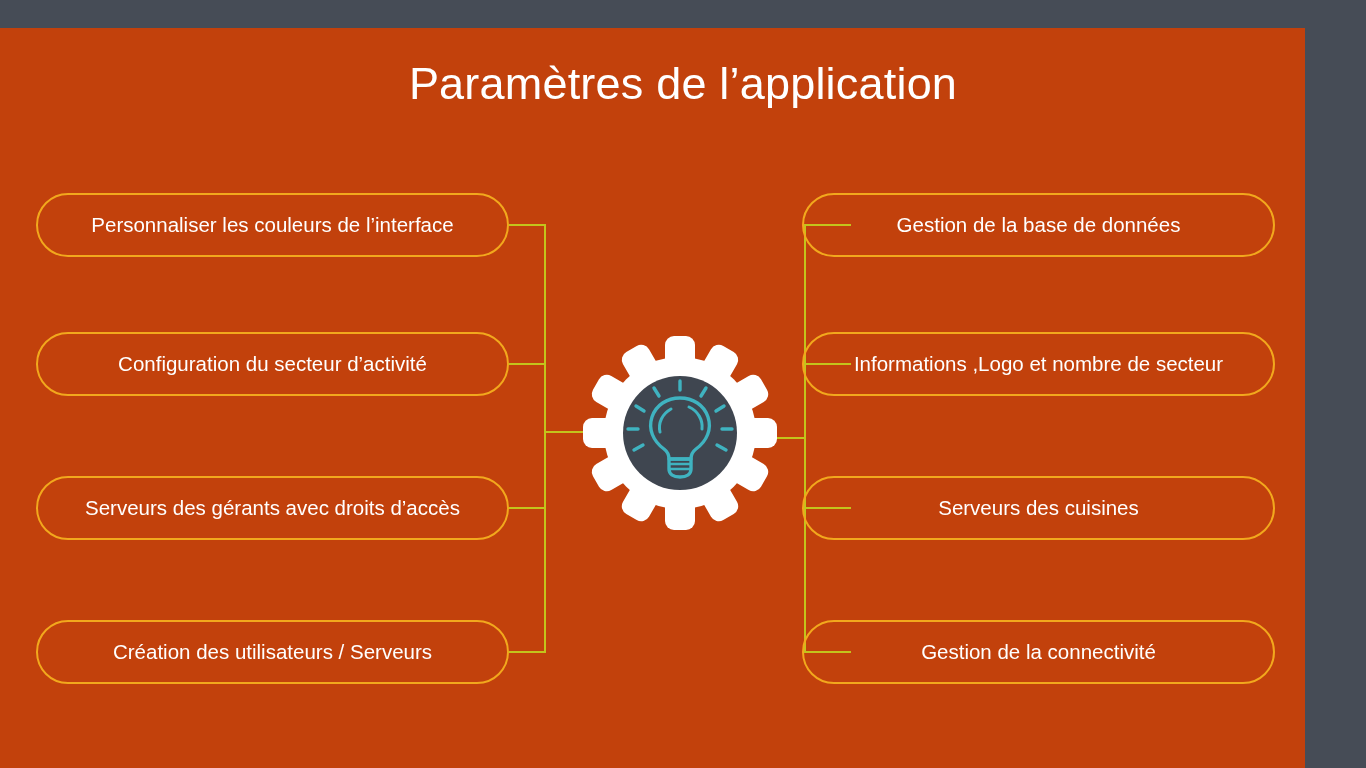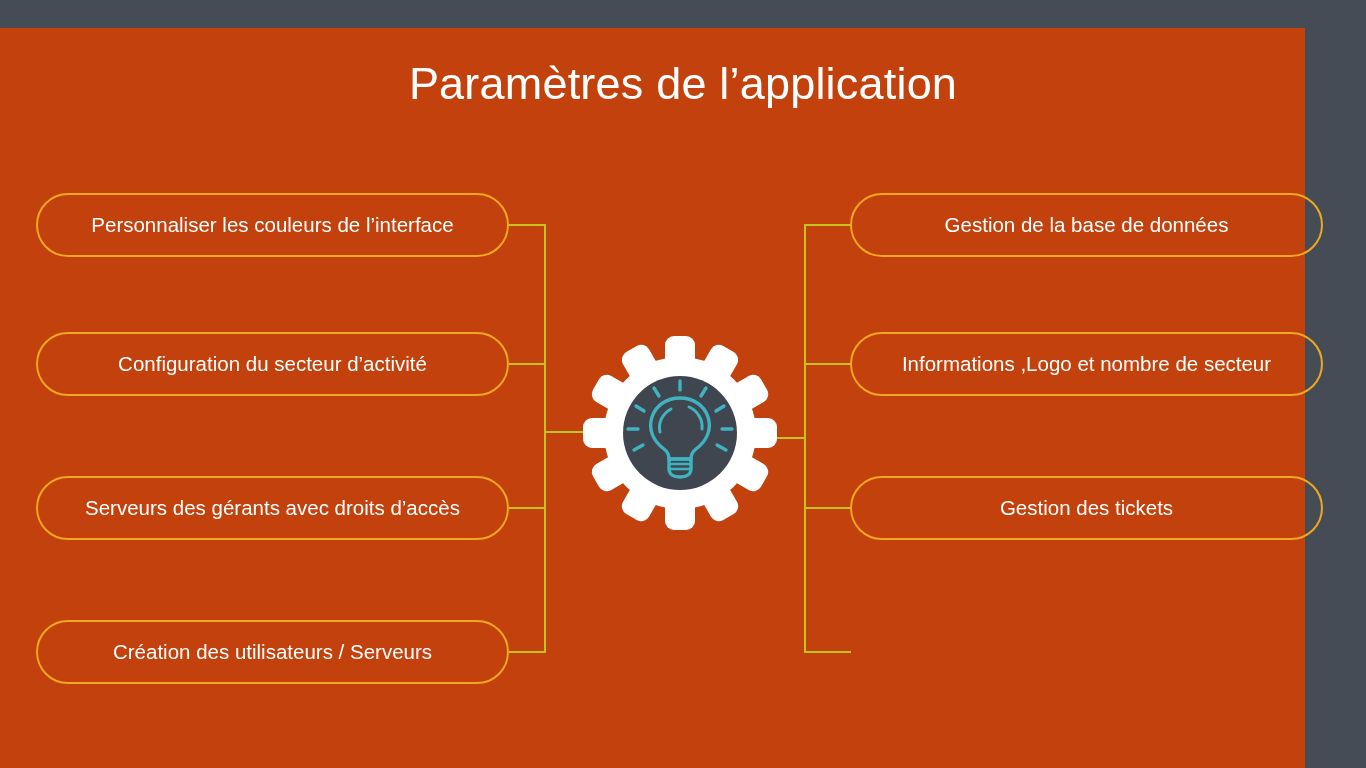--- a/index.html
+++ b/index.html
@@ -57,21 +57,21 @@
     align-items: center;
     justify-content: center;
     color: #ffffff;
     font-size: 20.5px;
     font-weight: 400;
     line-height: 1.1;
     white-space: nowrap;
     padding: 8px 16px;
   }
   .pill.left  { left: 36px;  width: 473px; }
-  .pill.right { left: 850px; width: 473px; }
+  .pill.right { left: 802px; width: 473px; }
 
   .row1 { top: 165px; }
   .row2 { top: 304px; text-align: center; }
   .row3 { top: 448px; }
   .row4 { top: 592px; }
 
   
   #center-emblem {
     position: absolute;
     left: 577px;
@@ -155,15 +155,16 @@
     </g>
   </svg>
 
   <div class="pill left row1">Personnaliser les couleurs de l’interface</div>
   <div class="pill left row2">Configuration du secteur d’activité</div>
   <div class="pill left row3">Serveurs des gérants avec droits d’accès</div>
   <div class="pill left row4">Création des utilisateurs / Serveurs</div>
 
   <div class="pill right row1">Gestion de la base de données</div>
   <div class="pill right row2">Informations ,Logo et nombre de secteur</div>
-  <div class="pill right row3">Gestion des tickets</div>
+  <div class="pill right row3">Serveurs des cuisines</div>
+  <div class="pill right row4">Gestion de la connectivité</div>
 
 </div>
 
 </body></html>

